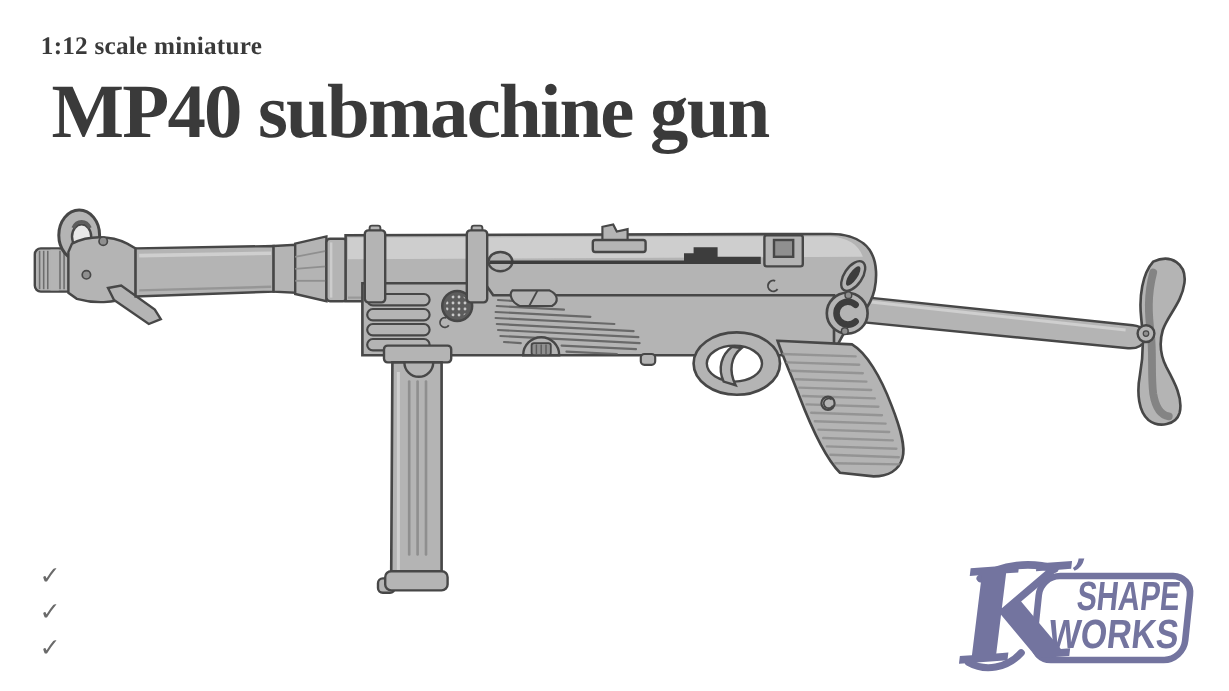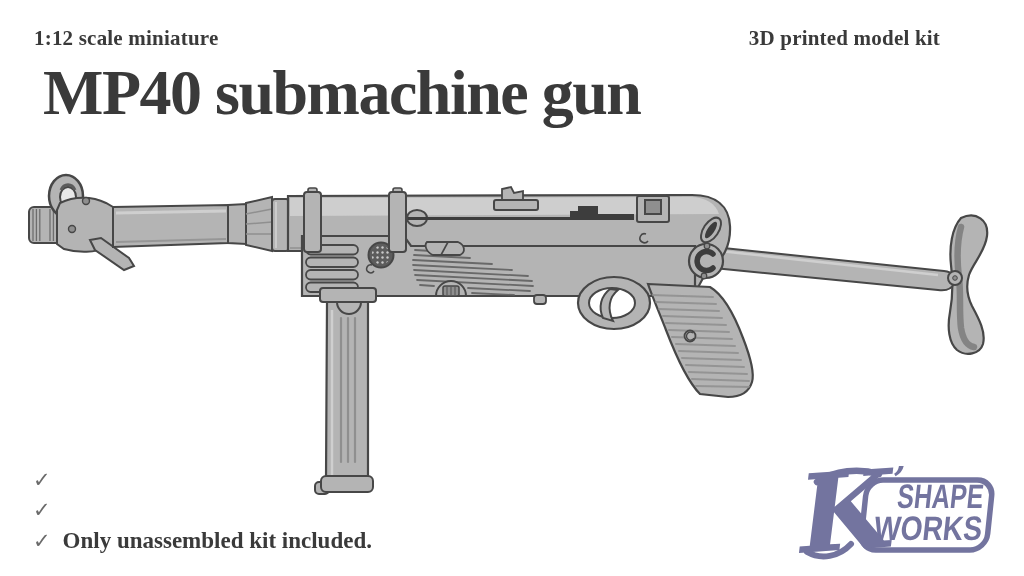--- a/index.html
+++ b/index.html
@@ -29,21 +29,20 @@
   .logo-svg{position:absolute;left:801px;top:464px;width:196px;height:100px;overflow:visible;}
   .logo-word{font-family:"Liberation Sans", sans-serif;font-weight:bold;fill:var(--logo-color);}
   .logo-k{font-family:"DejaVu Serif", serif;font-style:italic;font-weight:bold;fill:var(--logo-color);}
 </style>
 </head>
 <body>
 
 <div class="page">
 
   <div class="hdr hdr-left">1:12 scale miniature</div>
-  <div class="hdr hdr-right">3D printed model kit</div>
 
   <h1 class="title">MP40 submachine gun</h1>
 
   <svg class="gun-svg" viewBox="0 0 1024 576" aria-hidden="true">
     <defs>
       <pattern id="pdots" width="5" height="5" patternUnits="userSpaceOnUse">
         <rect width="5" height="5" fill="var(--gun-dark)"></rect>
         <circle cx="2.5" cy="2.5" r="1.2" fill="#c9c9c9"></circle>
       </pattern>
       <clipPath id="gripClip">
@@ -216,21 +215,20 @@
 
   <ul class="features">
     <li class="feature">
       <span class="check">✓</span>
     </li>
     <li class="feature">
       <span class="check">✓</span>
     </li>
     <li class="feature">
       <span class="check">✓</span>
-      <span>Only unassembled kit included.</span>
     </li>
   </ul>
 
   <svg class="logo-svg" viewBox="0 0 196 100" aria-hidden="true">
     <g transform="skewX(-6)">
       <rect x="68" y="16" width="126" height="70" rx="16" fill="none" stroke="var(--logo-color)" stroke-width="5.5"></rect>
       <text class="logo-word" x="100" y="44" font-size="34" textLength="86" lengthAdjust="spacingAndGlyphs">SHAPE</text>
       <text class="logo-word" x="80" y="76" font-size="34" textLength="108" lengthAdjust="spacingAndGlyphs">WORKS</text>
     </g>
     <g>

